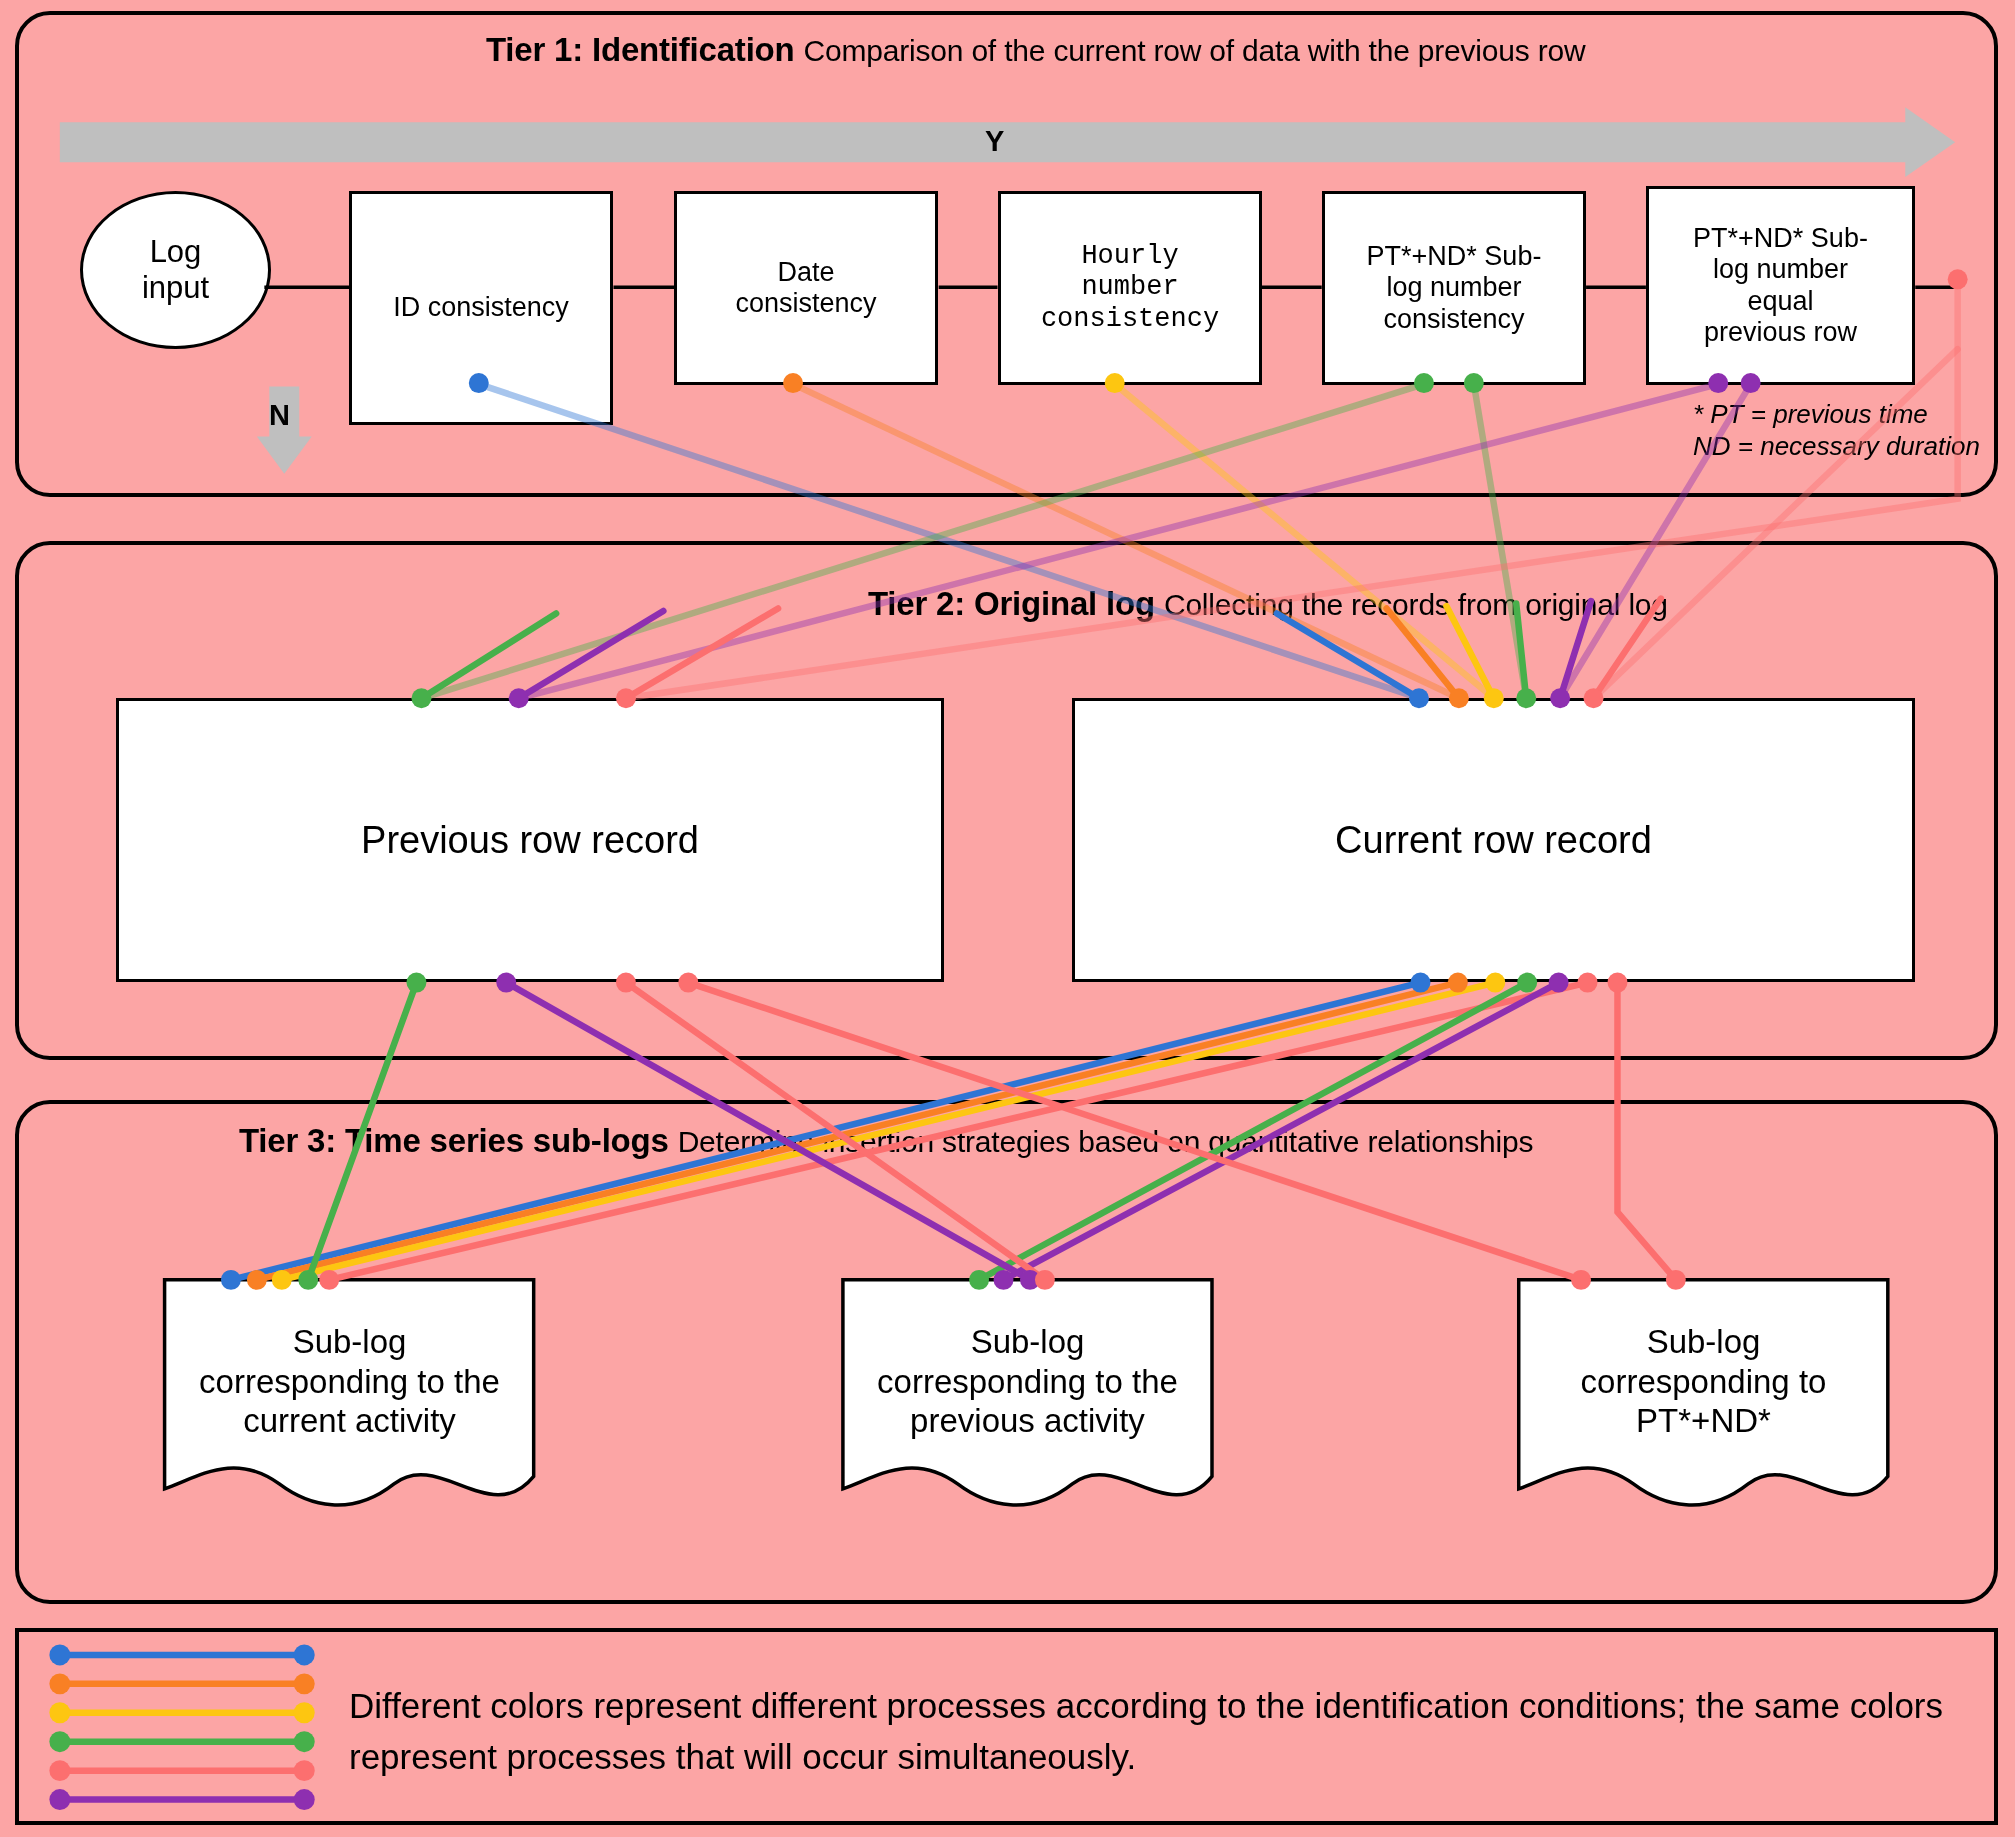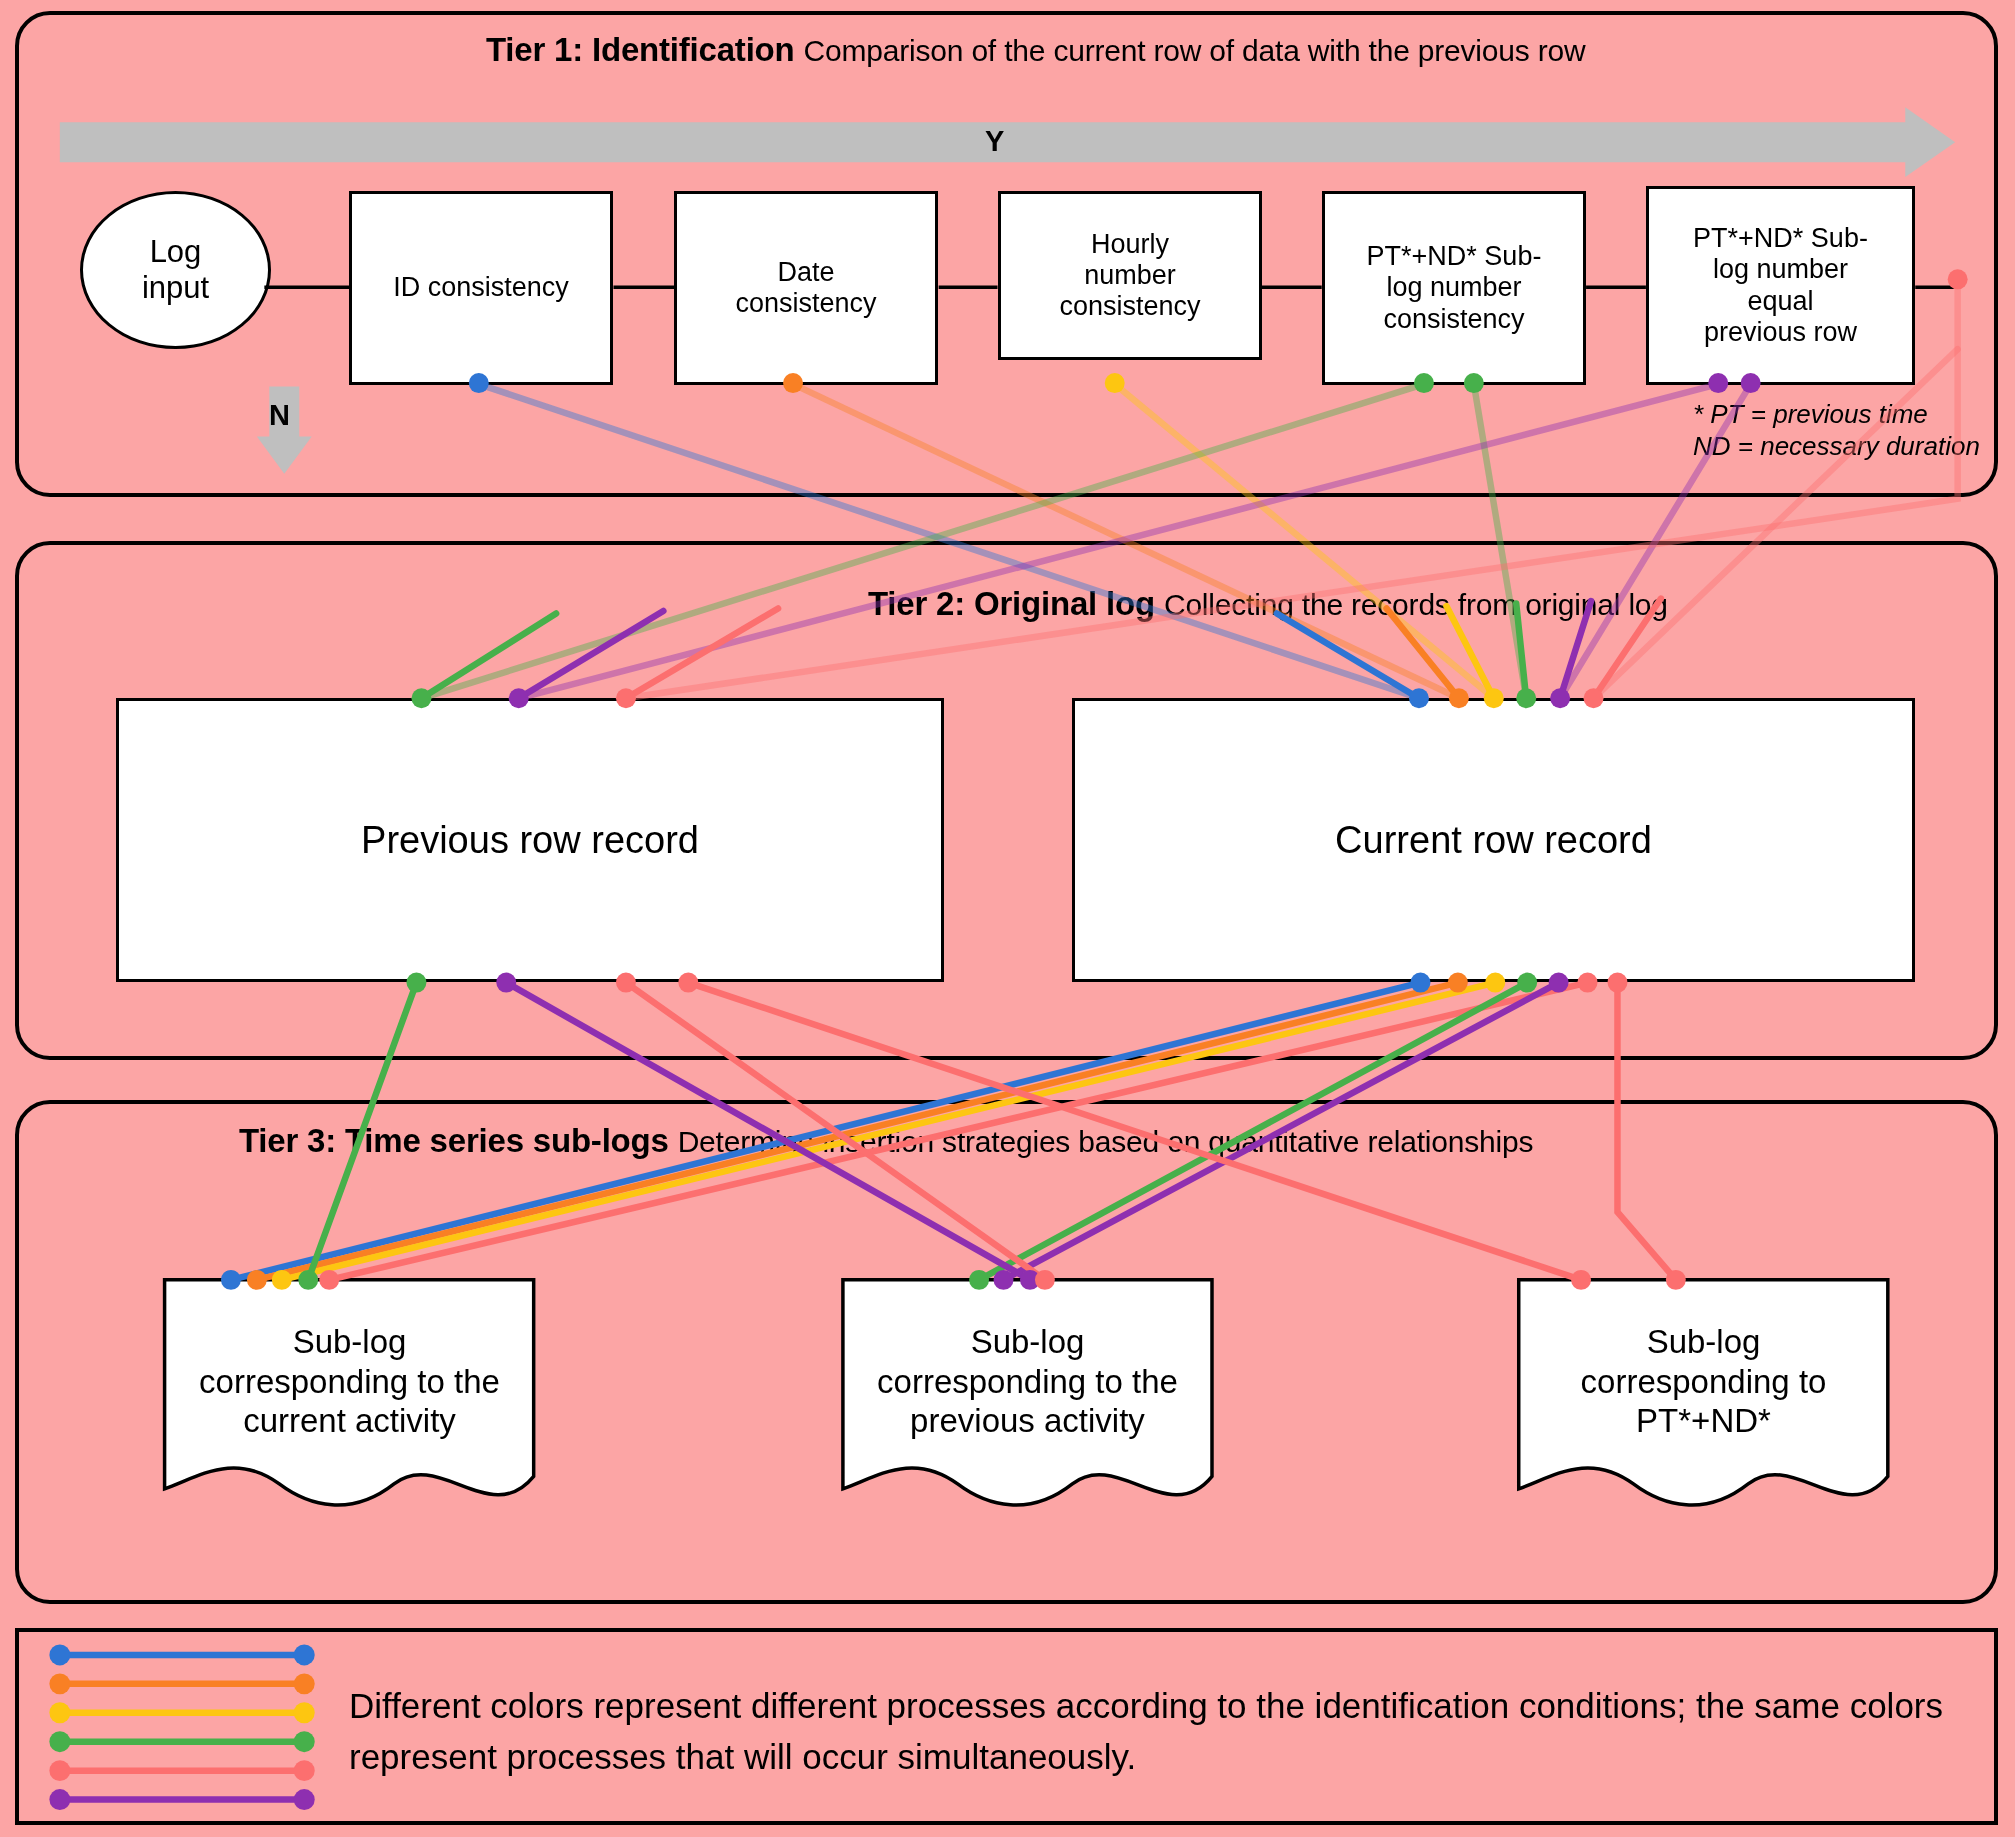--- a/index.html
+++ b/index.html
@@ -59,24 +59,24 @@
   <svg class="overlay" viewBox="0 0 4040 3685" width="2015" height="1838">
     <polygon points="120,245 3820,245 3820,215 3920,285 3820,355 3820,325 120,325" fill="#BFBFBF"></polygon>
     <polygon points="540,775 600,775 600,875 625,875 570,950 515,875 540,875" fill="#BFBFBF"></polygon>
   </svg>
   <div class="arrow-label" style="left:985px;top:125px;">Y</div>
   <div class="arrow-label" style="left:269px;top:399px;">N</div>
 
   <div class="ellipse" style="left:80px;top:191px;width:185px;height:152px;white-space:pre-line;">Log
 input</div>
 
-  <div class="proc-box" style="left:349px;top:191px;width:264px;height:194px;white-space:pre-line;">ID consistency</div>
+  <div class="proc-box" style="left:349px;top:191px;width:264px;height:234px;white-space:pre-line;">ID consistency</div>
   <div class="proc-box" style="left:674px;top:191px;width:264px;height:194px;white-space:pre-line;">Date
 consistency</div>
-  <div class="proc-box" style="left:998px;top:191px;width:264px;height:169px;white-space:pre-line;">Hourly
+  <div class="proc-box" style="left:998px;top:191px;width:264px;height:194px;white-space:pre-line;font-family:Liberation Mono, monospace;">Hourly
 number
 consistency</div>
   <div class="proc-box" style="left:1322px;top:191px;width:264px;height:194px;white-space:pre-line;">PT*+ND* Sub-
 log number
 consistency</div>
   <div class="proc-box" style="left:1646px;top:186px;width:269px;height:199px;white-space:pre-line;">PT*+ND* Sub-
 log number
 equal
 previous row</div>
 

